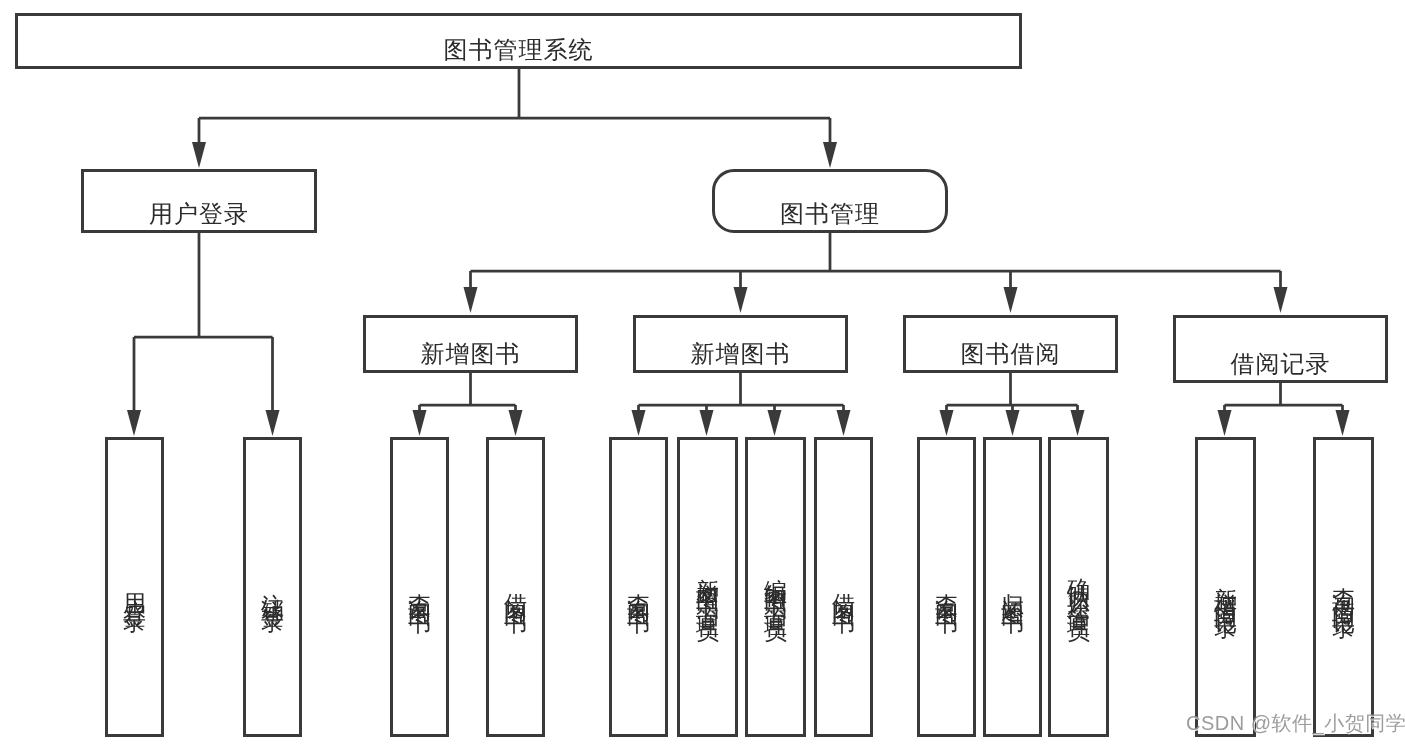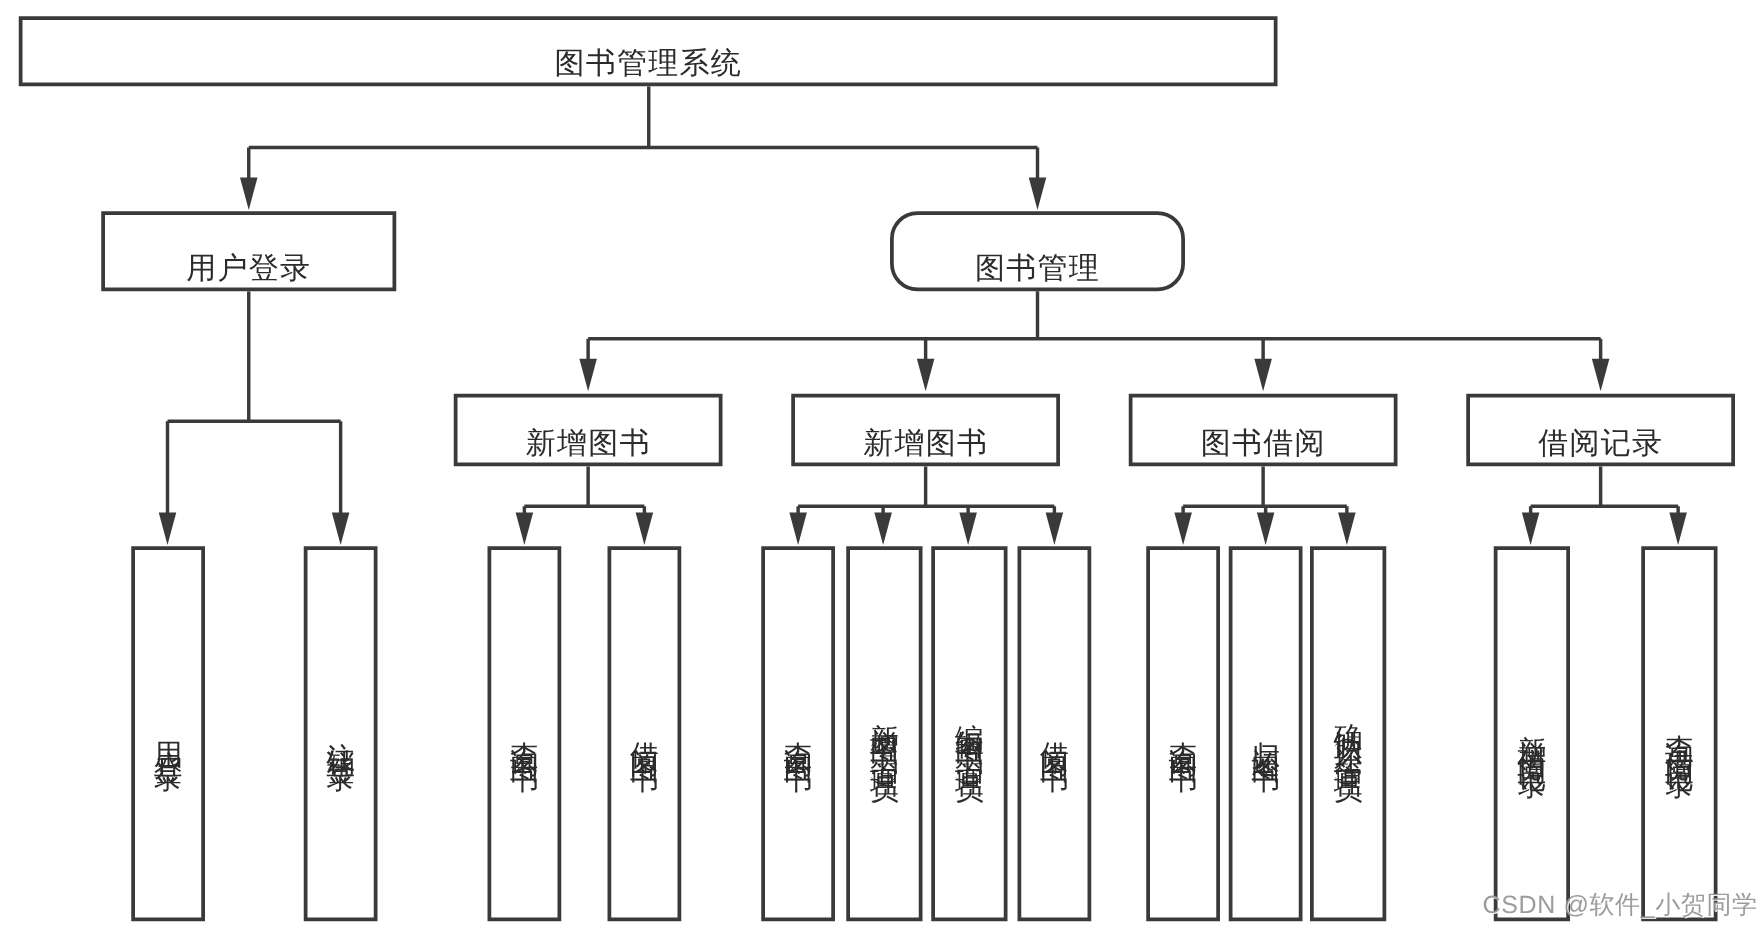--- a/index.html
+++ b/index.html
@@ -114,21 +114,21 @@
 
   <div class="hbox" style="left:363px;top:315px;width:215px;height:58px;">
     <span>新增图书</span>
   </div>
   <div class="hbox" style="left:633px;top:315px;width:215px;height:58px;">
     <span>新增图书</span>
   </div>
   <div class="hbox" style="left:903px;top:315px;width:215px;height:58px;">
     <span>图书借阅</span>
   </div>
-  <div class="hbox" style="left:1173px;top:315px;width:215px;height:58px;">
+  <div class="hbox" style="left:1173px;top:315px;width:215px;height:68px;">
     <span>借阅记录</span>
   </div>
 
   <div class="vbox" style="left:105px;">
     <span class="vtext">用户登录</span>
   </div>
   <div class="vbox" style="left:243px;">
     <span class="vtext">注销登录</span>
   </div>
 

